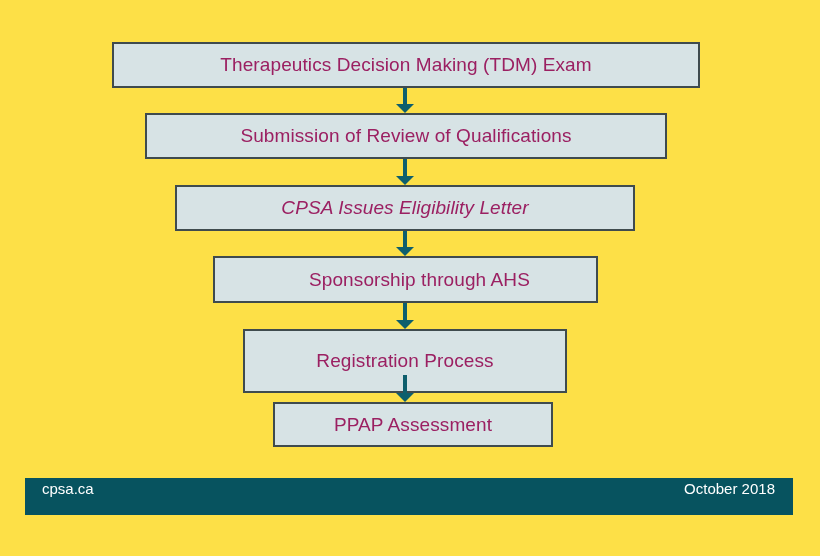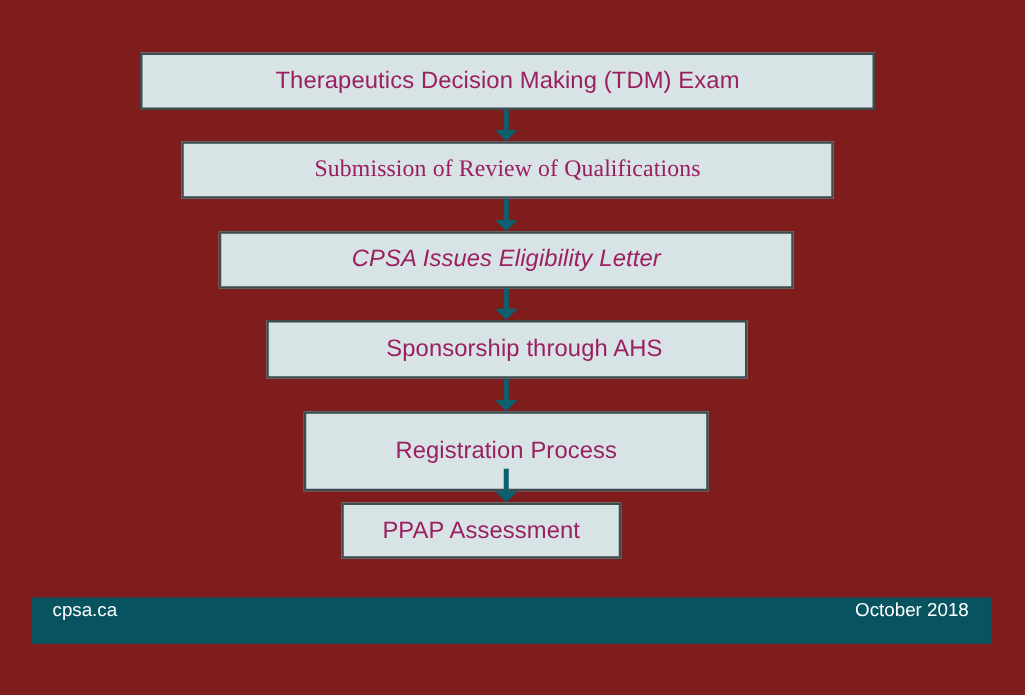--- a/index.html
+++ b/index.html
@@ -5,42 +5,42 @@
   html, body {
     margin: 0;
     padding: 0;
     background: #e9e9e9;
     font-family: "Liberation Sans", sans-serif;
   }
   .slide {
     position: relative;
     width: 820px;
     height: 556px;
-    background: #7f1d1d;
+    background: #fde047;
     overflow: hidden;
   }
   .flow-box {
     position: absolute;
     box-sizing: border-box;
     background: #d7e3e5;
     border: 2px solid #3f4b4e;
     color: #9b2062;
     font-size: 19px;
     display: flex;
     align-items: center;
     justify-content: center;
     text-align: center;
     letter-spacing: 0.1px;
   }
   .step-1 { left: 112px; top: 42px;  width: 588px; height: 46px; }
-  .step-2 { left: 145px; top: 113px; width: 522px; height: 46px; font-family: Liberation Serif, serif; }
+  .step-2 { left: 145px; top: 113px; width: 522px; height: 46px; }
   .step-3 { left: 175px; top: 185px; width: 460px; height: 46px; font-style: italic; }
   .step-4 { left: 213px; top: 256px; width: 385px; height: 47px; padding-left: 28px; }
   .step-5 { left: 243px; top: 329px; width: 324px; height: 64px; }
-  .step-6 { left: 273px; top: 402px; width: 224px; height: 45px; }
+  .step-6 { left: 273px; top: 402px; width: 280px; height: 45px; }
 
   .arrow {
     position: absolute;
     left: 396px;
     width: 18px;
   }
   .arrow-1 { top: 88px;  height: 25px; }
   .arrow-2 { top: 159px; height: 26px; }
   .arrow-3 { top: 231px; height: 25px; }
   .arrow-4 { top: 303px; height: 26px; }

